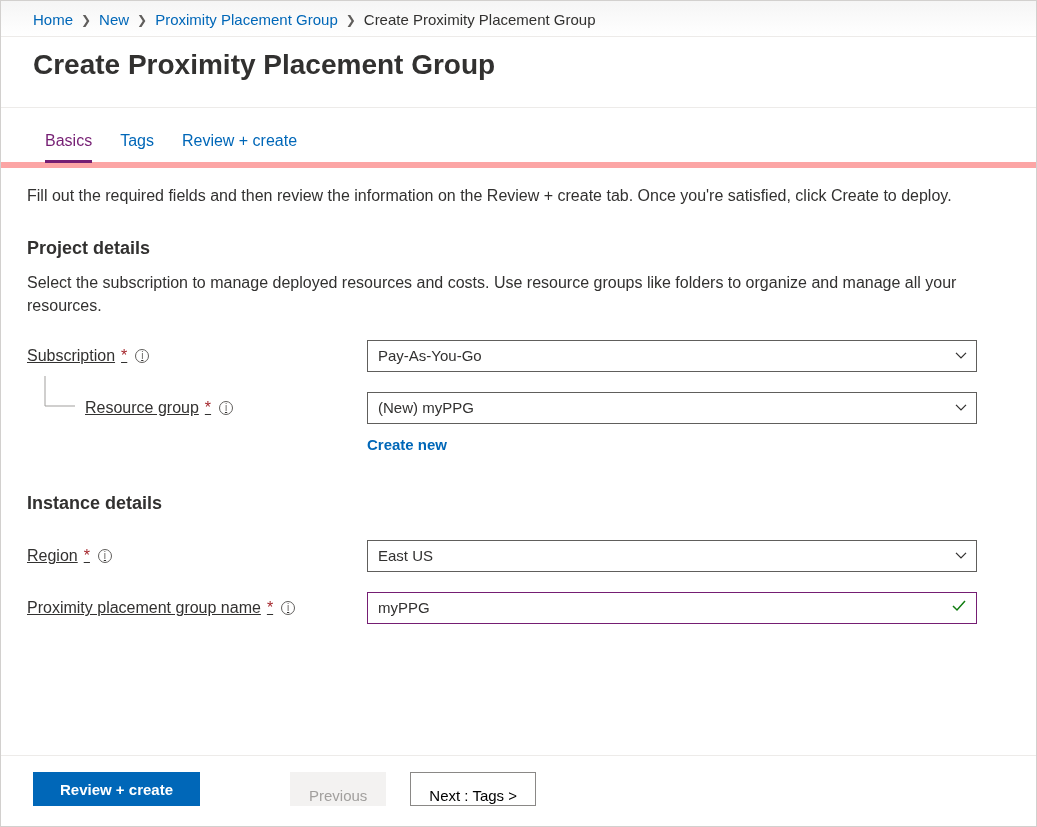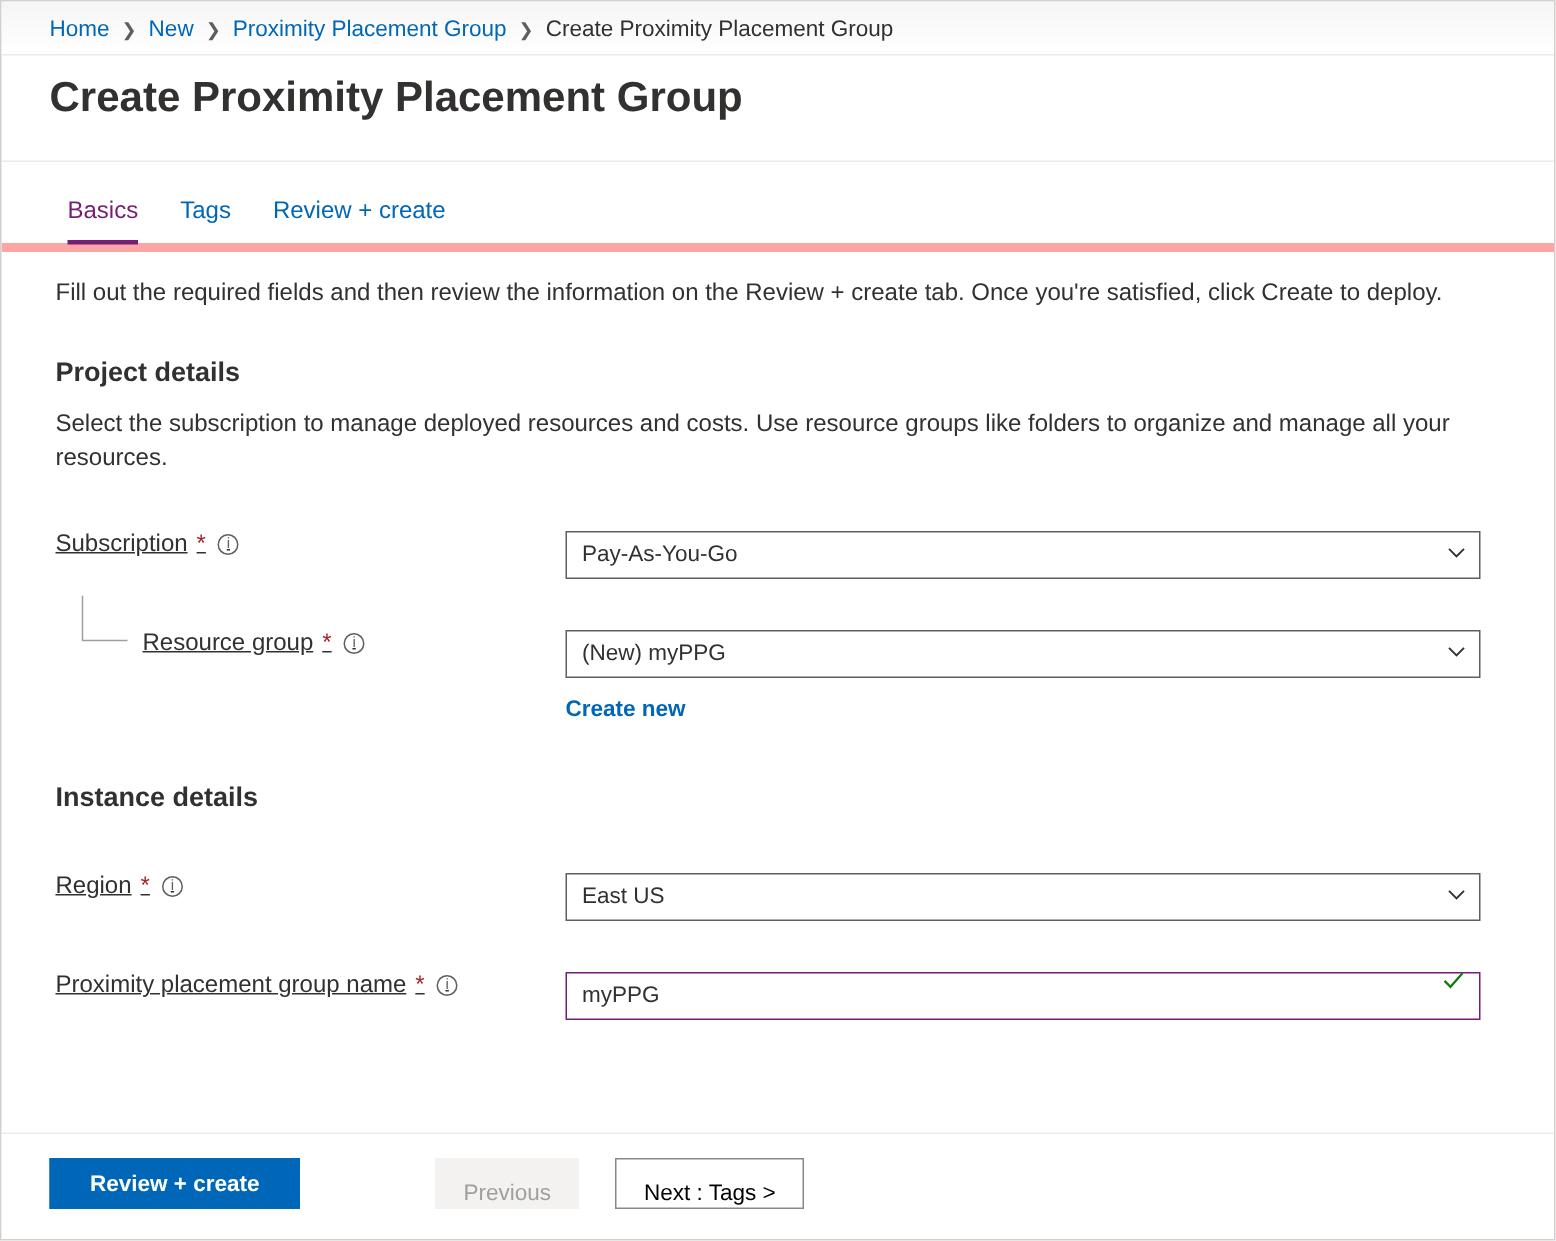--- a/index.html
+++ b/index.html
@@ -52,21 +52,21 @@
     color: #0067b8;
   }
   .tab.active {
     color: #751e73;
     border-bottom: 3px solid #751e73;
     margin-bottom: -1px;
   }
 
   
   .content {
-    padding: 16px 34px 0 36px;
+    padding: 16px 34px 0 26px;
     font-size: 16px;
     line-height: 1.45;
   }
   .intro { color: #323130; margin-bottom: 28px; max-width: 960px; }
   .section-title { font-weight: 600; font-size: 18px; margin-bottom: 10px; }
   .section-desc { margin-bottom: 22px; max-width: 960px; }
 
   .field-row {
     display: flex;
     align-items: center;
@@ -109,21 +109,20 @@
   .select, .text-input {
     width: 100%;
     height: 32px;
     border: 1px solid #605e5c;
     padding: 4px 32px 4px 10px;
     font-size: 15px;
     font-family: inherit;
     background: #ffffff;
     color: #323130;
     position: relative;
-    margin-top: 14px;
   }
   .select { cursor: pointer; }
   .select-wrap { position: relative; }
   .select-wrap .chevdown {
     position: absolute; right: 10px; top: 50%; transform: translateY(-50%);
     pointer-events: none;
   }
   .link-action {
     color: #0067b8;
     font-weight: 600;

